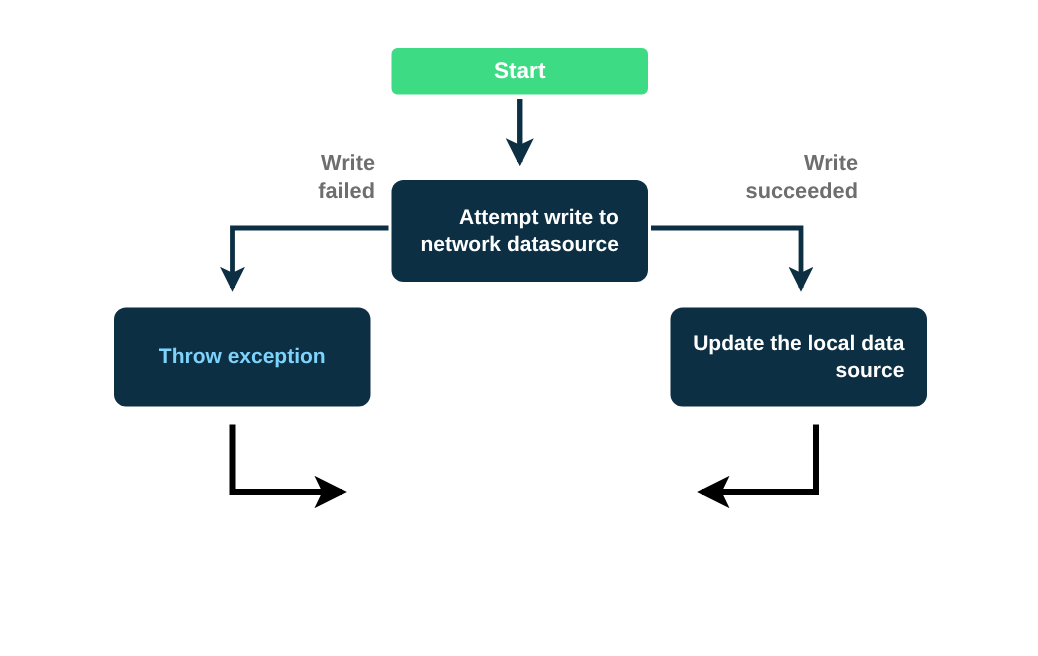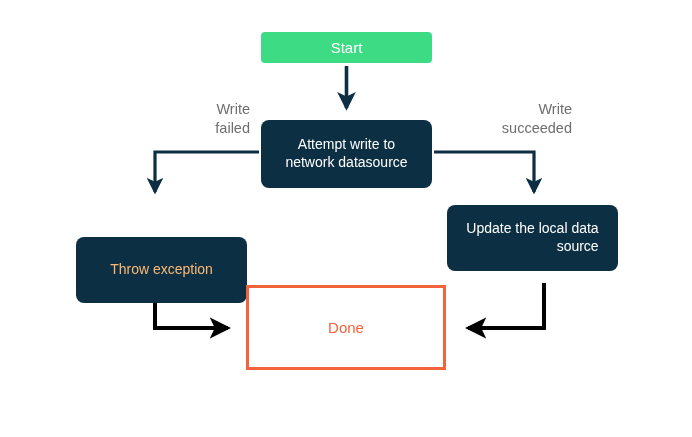--- a/index.html
+++ b/index.html
@@ -11,20 +11,21 @@
     height: 437px;
     background: #ffffff;
     font-family: "Liberation Sans", sans-serif;
     overflow: hidden;
   }
   #canvas {
     position: relative;
     width: 607px;
     height: 437px;
     background: #ffffff;
+    font-weight: bold;
   }
   #edges {
     position: absolute;
     left: 0;
     top: 0;
     width: 692px;
     height: 437px;
     pointer-events: none;
   }
   .node {
@@ -49,32 +50,32 @@
   .node-process {
     left: 261px;
     top: 120px;
     width: 171px;
     height: 68px;
     background: #0d2f43;
     border-radius: 8px;
     color: #ffffff;
     font-size: 14px;
     padding: 0 12px;
+    text-align: right;
   }
   .node-throw {
     left: 76px;
     top: 205px;
     width: 171px;
     height: 66px;
     background: #0d2f43;
     border-radius: 8px;
-    color: #fdba74;
+    color: #7dd3fc;
     font-size: 14px;
     padding: 0 0;
-    margin-top: 32px;
   }
   .node-update {
     left: 447px;
     top: 205px;
     width: 171px;
     height: 66px;
     background: #0d2f43;
     border-radius: 8px;
     color: #ffffff;
     font-size: 14px;
@@ -150,21 +151,20 @@
   <div class="node node-start">Start</div>
 
   <div class="node node-process" style="white-space: pre-line;">Attempt write to
 network datasource</div>
 
   <div class="node node-throw" style="white-space: pre-line;">Throw exception</div>
 
   <div class="node node-update" style="white-space: pre-line;">Update the local data
 source</div>
 
-  <div class="node node-done">Done</div>
 
   <div class="edge-label label-failed">Write
 failed</div>
 
   <div class="edge-label label-succeeded">Write
 succeeded</div>
 
 </div>
 
 </body></html>

